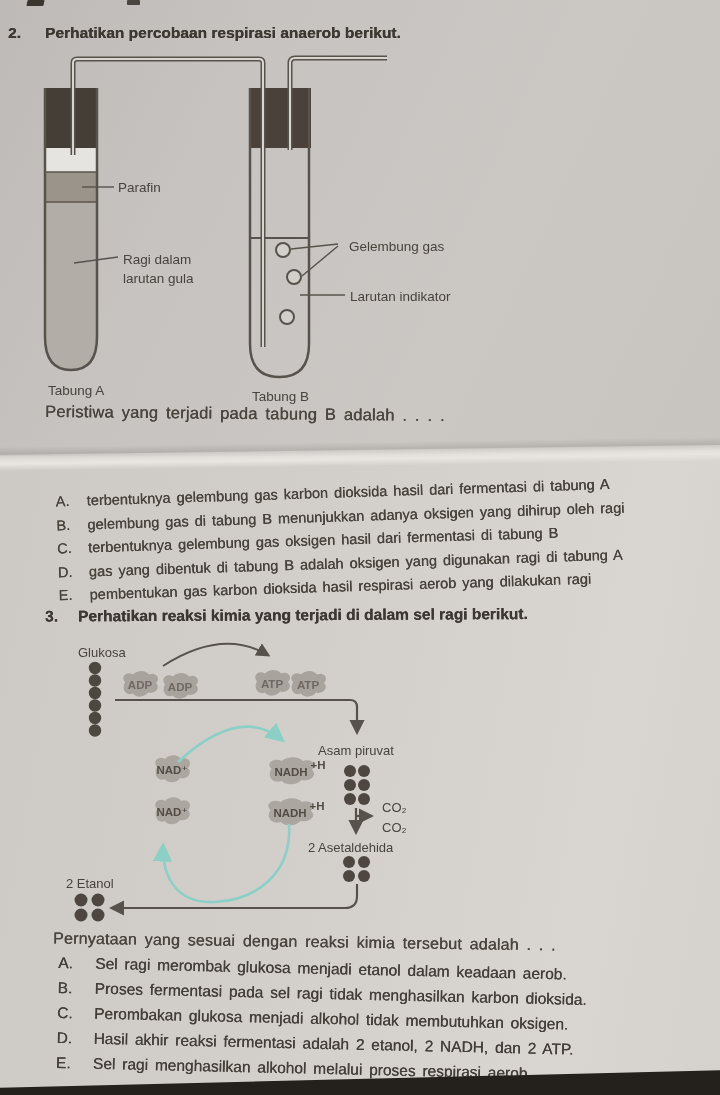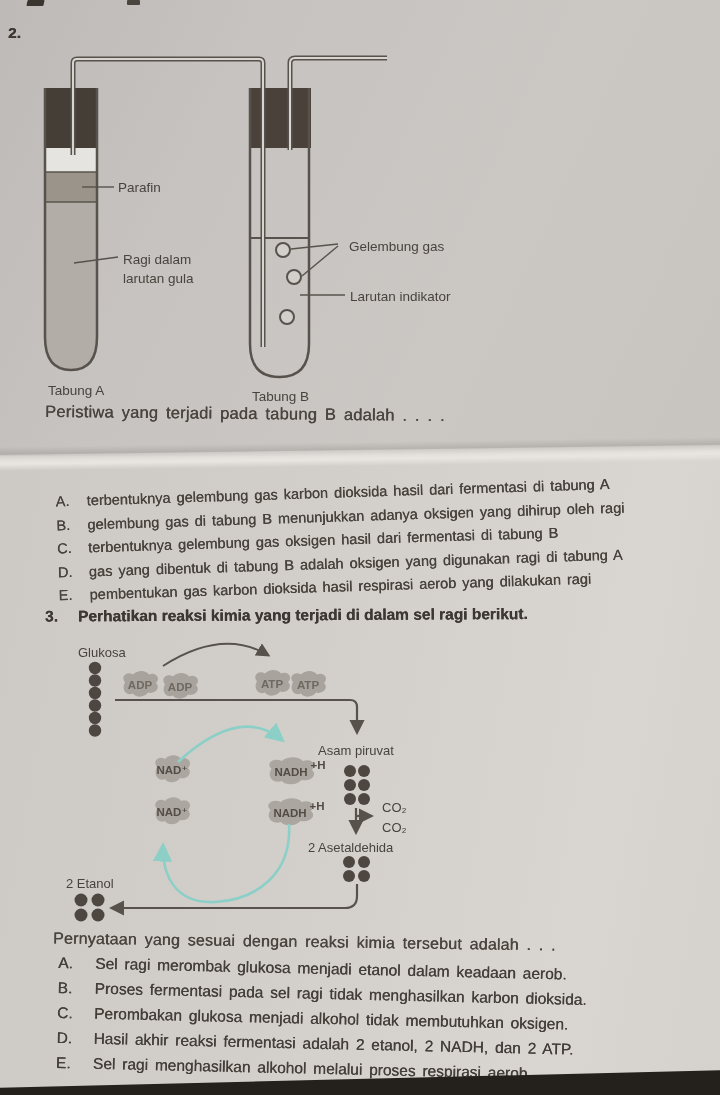--- a/index.html
+++ b/index.html
@@ -50,20 +50,21 @@
 <div class="page">
   <div class="paper-top"></div>
   <div class="paper-bottom"></div>
   <div class="crease-shadow"></div>
   <div class="crease"></div>
   <div class="mark mark1"></div>
   <div class="mark mark2"></div>
 
   <div class="qheader" style="left:8px;top:24px;width:600px;">
     <span class="qnum" style="width:37px;">2.</span>
+    <span>Perhatikan percobaan respirasi anaerob berikut.</span>
   </div>
 
   <svg width="500" height="352" viewBox="0 0 500 352" style="left:0;top:55px;">
     <defs>
       <marker id="mD" viewBox="0 0 10 10" refX="8" refY="5" markerWidth="7" markerHeight="7" orient="auto-start-reverse">
         <path d="M0,0 L10,5 L0,10 Z" fill="#57524b"></path>
       </marker>
     </defs>
 
     <path d="M45,147 L45,282 Q45,315 71,315 Q97,315 97,282 L97,147 Z" fill="#b2ada7"></path>

